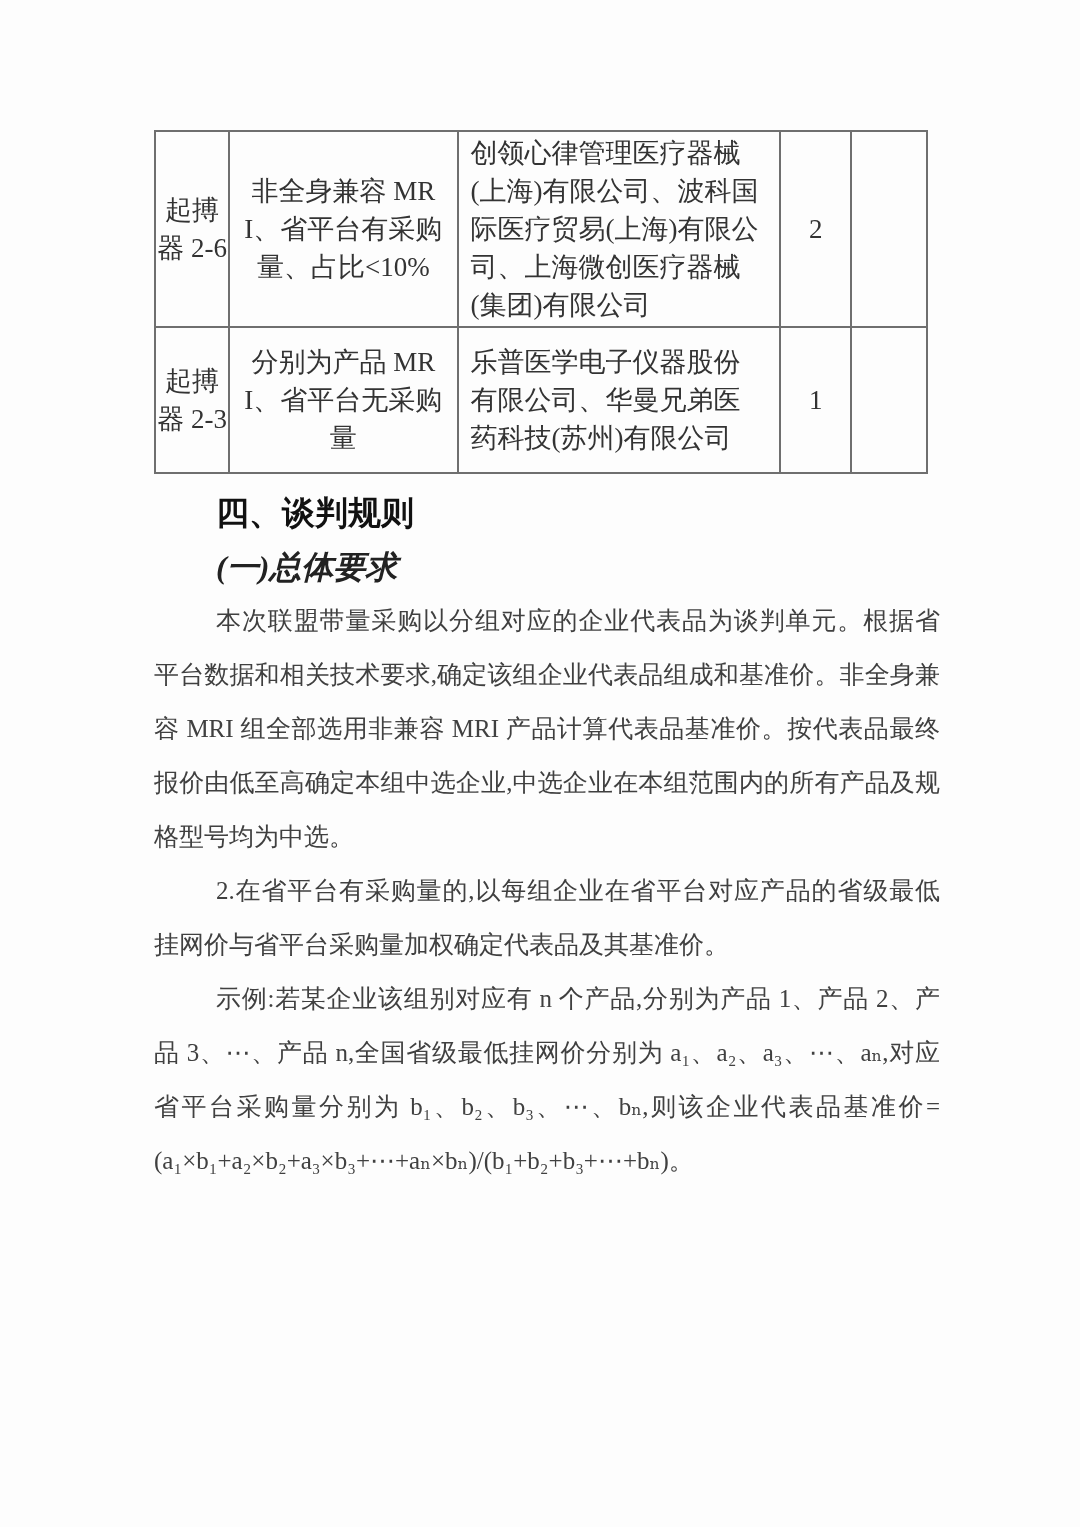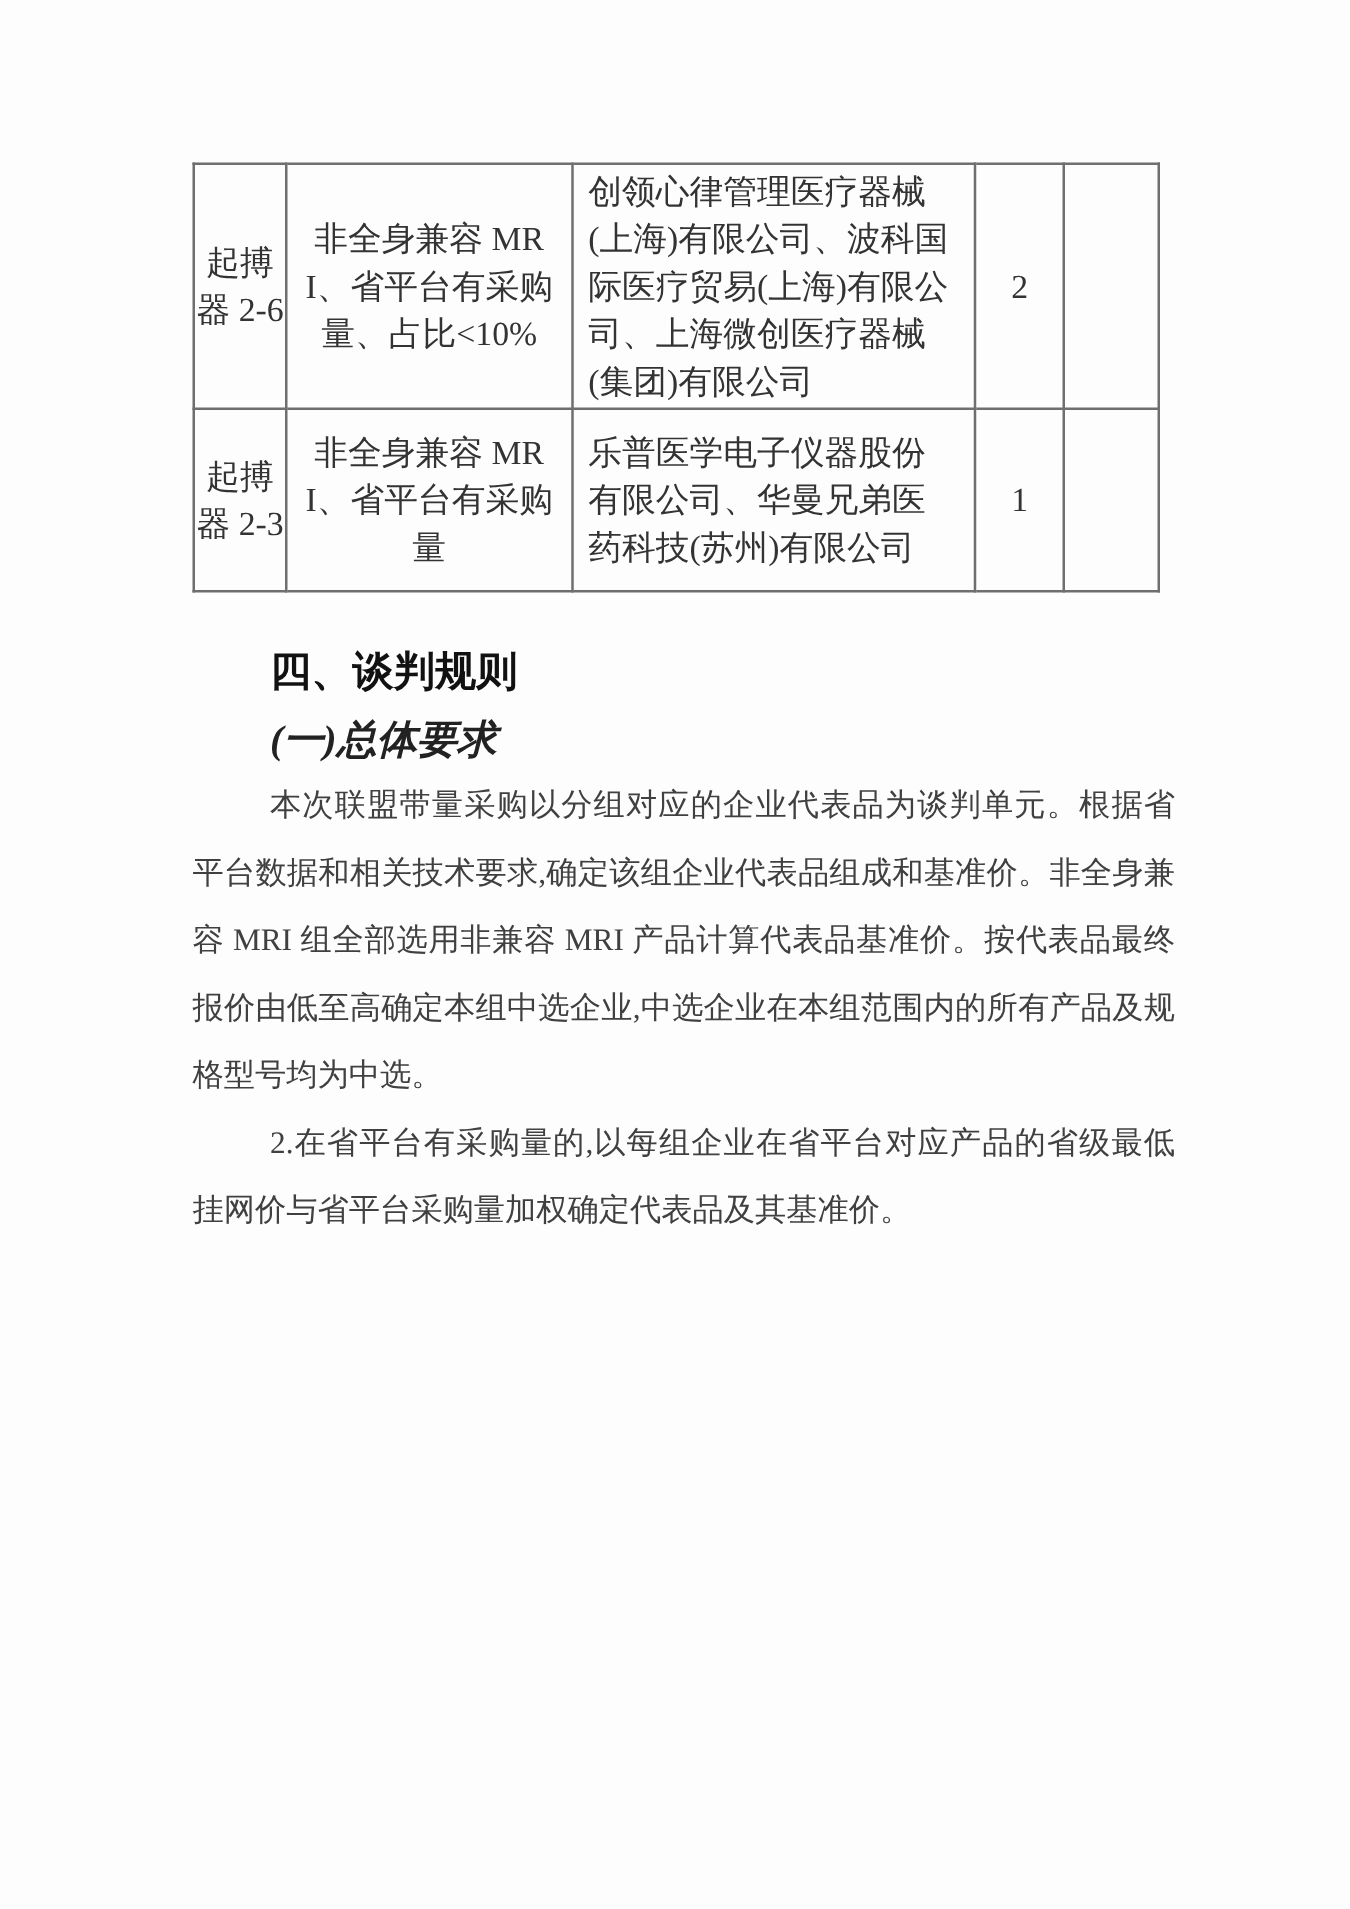--- a/index.html
+++ b/index.html
@@ -33,21 +33,21 @@
   }
   tr.row-tall  { height: 152px; }
   tr.row-short { height: 112px; }
   td.c-group     { width: 9.6%;  text-align: center; line-height: 44px; }
   td.c-criteria  { width: 29.6%; text-align: center; padding: 15px 8px; line-height: 46px; }
   td.c-companies { width: 41.8%; text-align: left;   padding: 2px 12px; line-height: 37px; }
   td.c-count     { width: 9.2%;  text-align: center; }
   td.c-note      { width: 9.8%; }
   
   .h-main {
-    margin-top: 36px;
+    margin-top: 12px;
     font-family: "Liberation Sans", "DejaVu Sans", sans-serif;
     font-weight: bold;
     font-size: 33px;
     line-height: 54px;
     color: #111111;
     text-indent: 62px;
   }
   .h-sub {
     font-size: 32px;
     line-height: 54px;
@@ -74,27 +74,28 @@
       <tbody>
         <tr class="row-tall">
           <td class="c-group">起搏器 2-6</td>
           <td class="c-criteria">非全身兼容 MRI、省平台有采购量、占比&lt;10%</td>
           <td class="c-companies">创领心律管理医疗器械(上海)有限公司、波科国际医疗贸易(上海)有限公司、上海微创医疗器械(集团)有限公司</td>
           <td class="c-count">2</td>
           <td class="c-note"></td>
         </tr>
         <tr class="row-short">
           <td class="c-group">起搏器 2-3</td>
-          <td class="c-criteria">非全身兼容 MRI、省平台有采购量</td>
+          <td class="c-criteria">分别为产品 MRI、省平台无采购量</td>
           <td class="c-companies">乐普医学电子仪器股份有限公司、华曼兄弟医药科技(苏州)有限公司</td>
           <td class="c-count">1</td>
           <td class="c-note"></td>
         </tr>
       </tbody>
     </table>
 
     <p class="h-main">四、谈判规则</p>
     <p class="h-sub">(一)总体要求</p>
     <p class="body-para">本次联盟带量采购以分组对应的企业代表品为谈判单元。根据省平台数据和相关技术要求,确定该组企业代表品组成和基准价。非全身兼容 MRI 组全部选用非兼容 MRI 产品计算代表品基准价。按代表品最终报价由低至高确定本组中选企业,中选企业在本组范围内的所有产品及规格型号均为中选。</p>
     <p class="body-para">2.在省平台有采购量的,以每组企业在省平台对应产品的省级最低挂网价与省平台采购量加权确定代表品及其基准价。</p>
+    <p class="body-para">示例:若某企业该组别对应有 n 个产品,分别为产品 1、产品 2、产品 3、⋯、产品 n,全国省级最低挂网价分别为 a₁、a₂、a₃、⋯、aₙ,对应省平台采购量分别为 b₁、b₂、b₃、⋯、bₙ,则该企业代表品基准价=(a₁×b₁+a₂×b₂+a₃×b₃+⋯+aₙ×bₙ)/(b₁+b₂+b₃+⋯+bₙ)。</p>
 
   </div>
 </div>
 
 </body></html>

